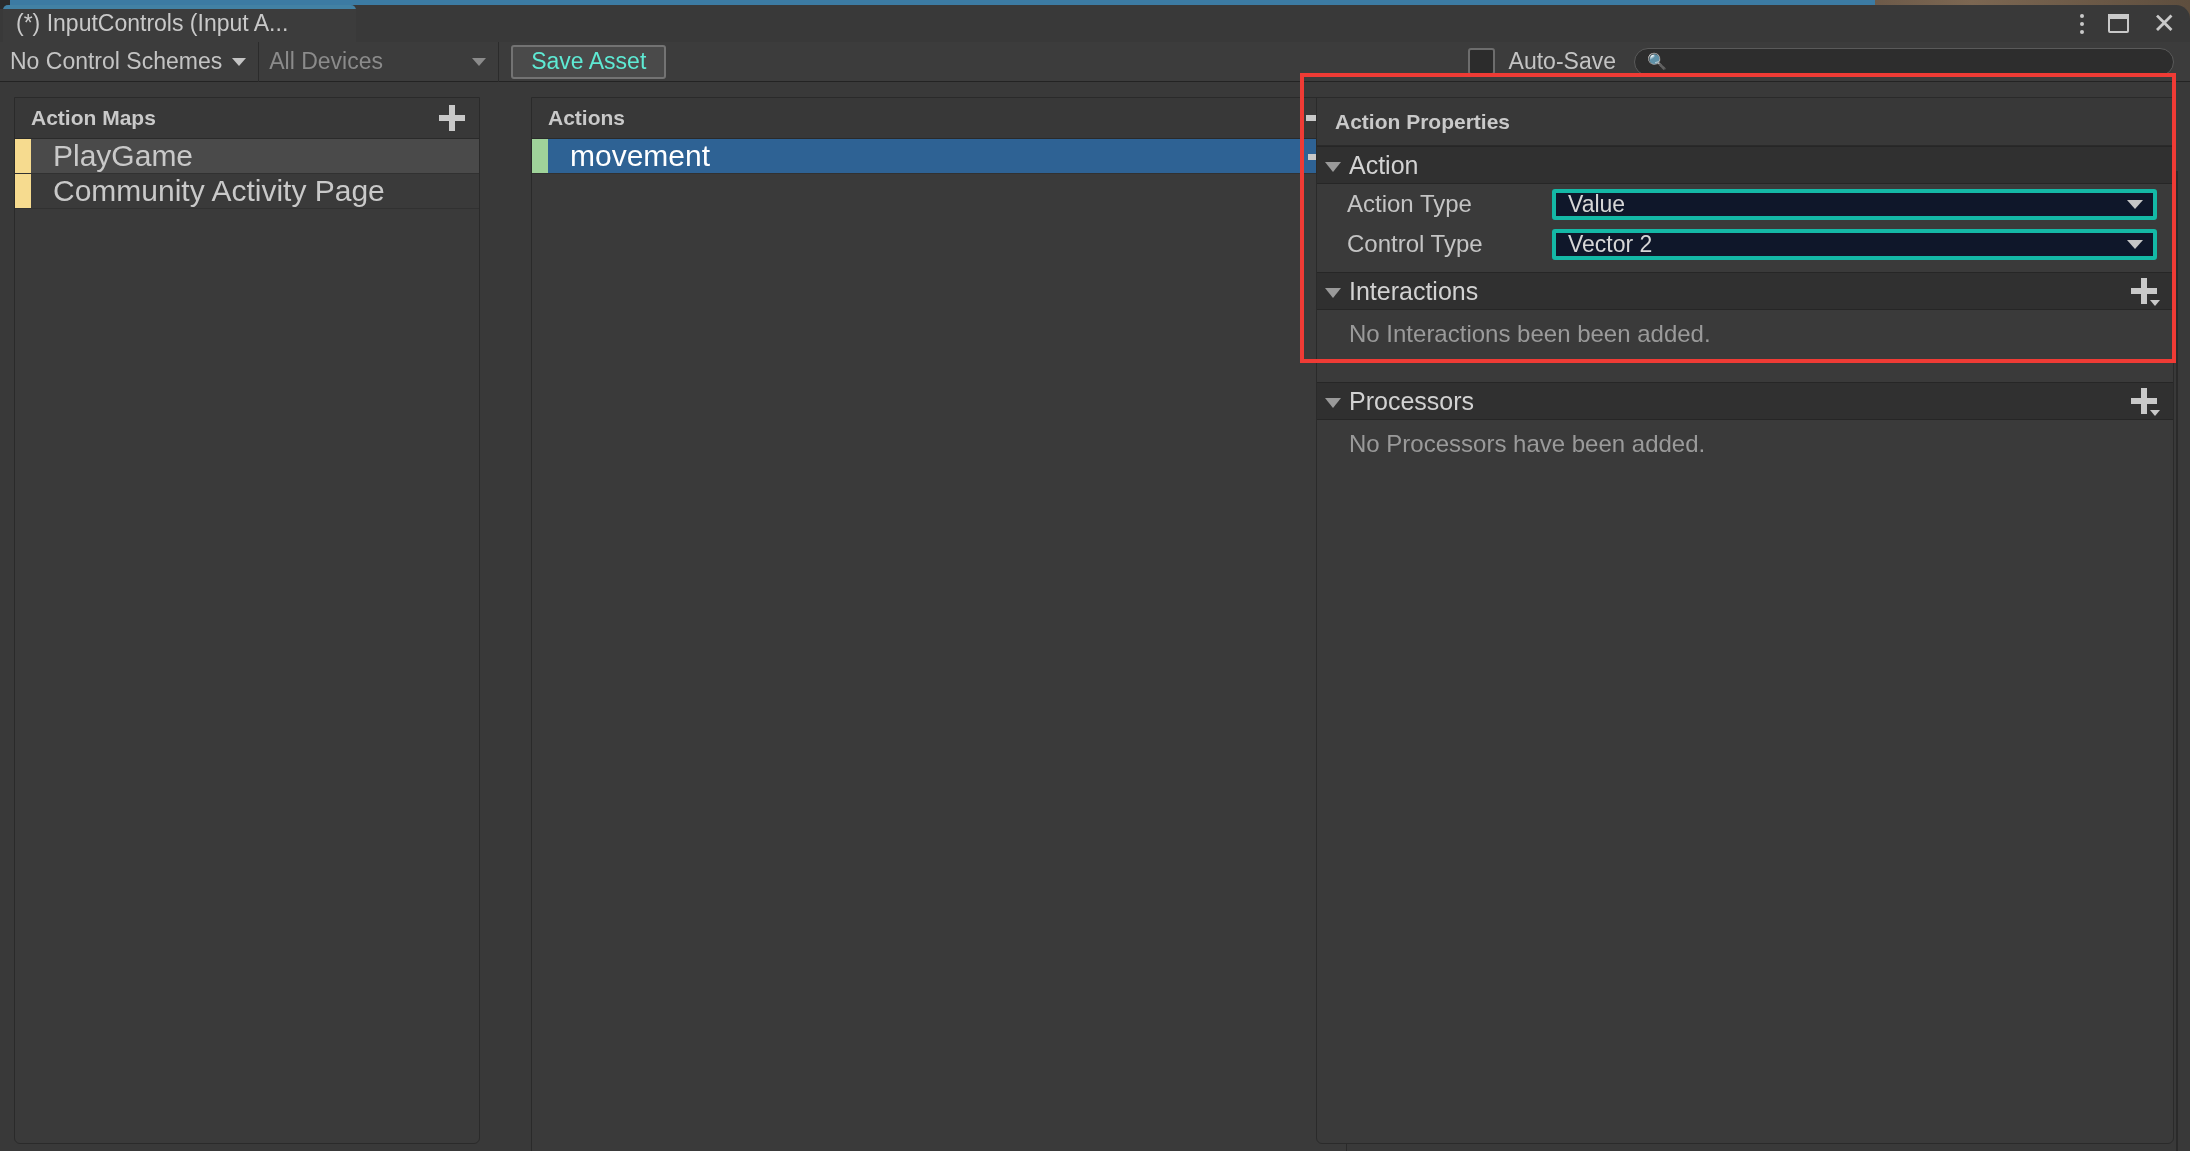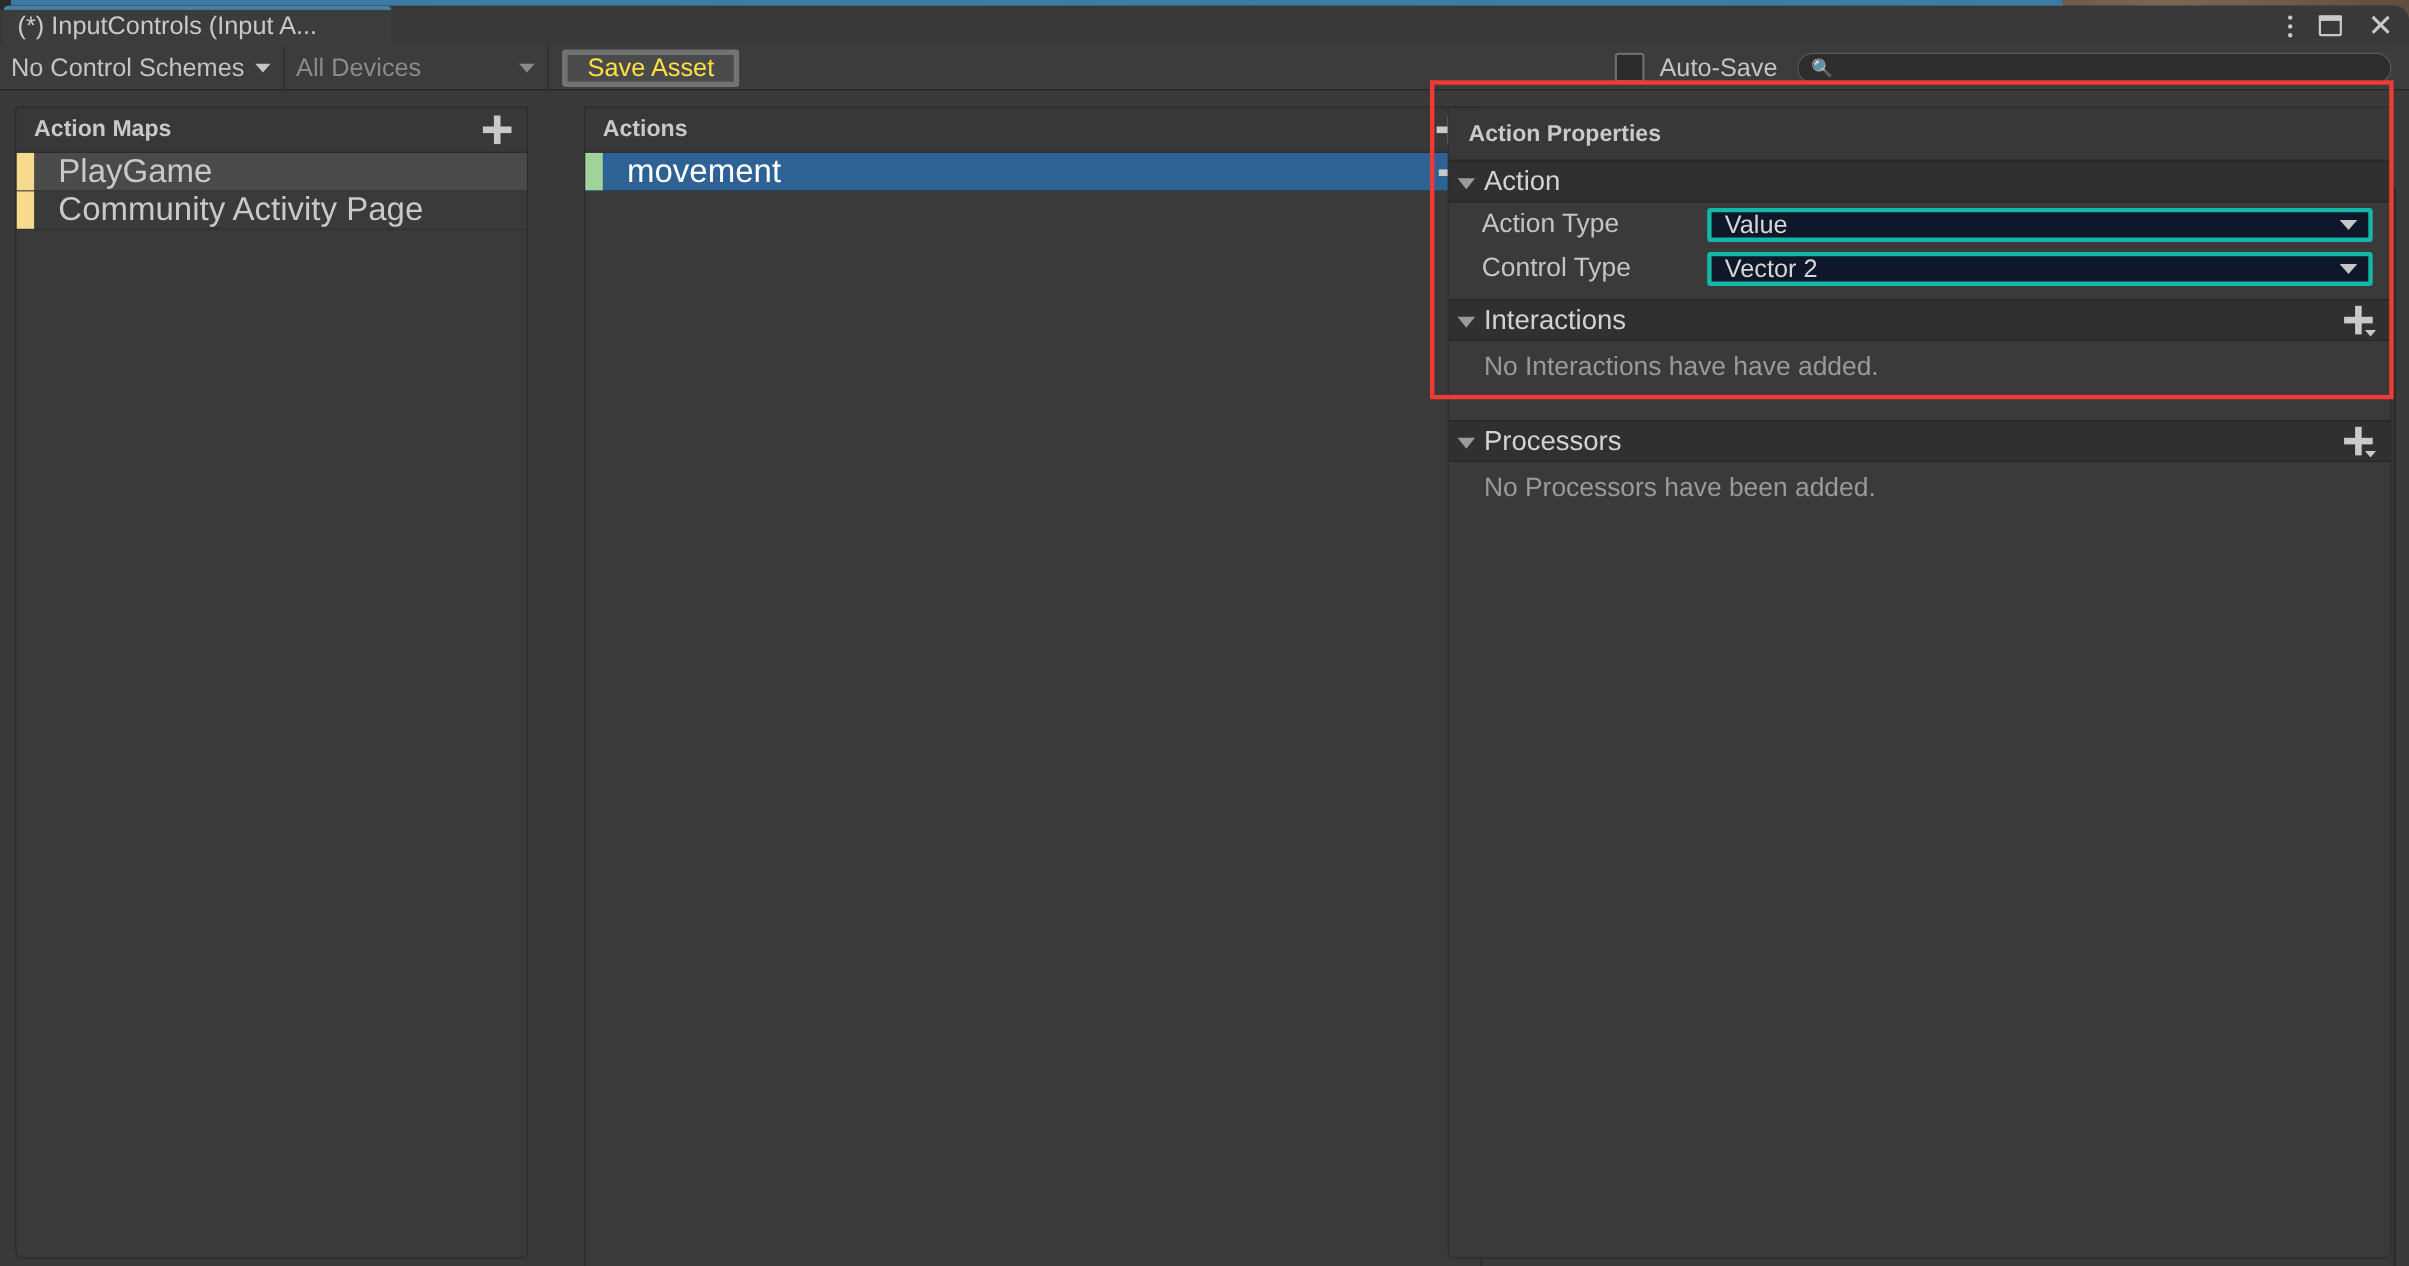--- a/index.html
+++ b/index.html
@@ -86,22 +86,22 @@
     padding: 0 12px 0 10px; gap: 10px;
     border-right: 1px solid #2b2b2b;
   }
   .tb-dropdown.muted { color: #8b8b8b; }
   .caret { width: 0; height: 0; border-left: 7px solid transparent;
            border-right: 7px solid transparent; border-top: 8px solid #c4c4c4; }
   .caret.muted { border-top-color: #8b8b8b; }
   .dd-devices { width: 240px; justify-content: space-between; }
   .tb-btn {
     margin-left: 12px; padding: 0 18px; height: 34px;
-    background: #4a4a4a; border: 5px solid #737373; border-radius: 3px;
-    color: #fde047; font-size: 23px; display: flex; align-items: center;
+    background: #4a4a4a; border: 2px solid #737373; border-radius: 3px;
+    color: #5eead4; font-size: 23px; display: flex; align-items: center;
   }
   .tb-spacer { flex: 1; }
   .autosave-wrap { display: flex; align-items: center; gap: 14px; margin-right: 18px; }
   .checkbox {
     width: 27px; height: 27px; background: #2c2c2c;
     border: 2px solid #6d6d6d; border-radius: 3px;
   }
   .autosave-label { color: #c4c4c4; font-size: 23px; }
   .searchbox {
     width: 540px; height: 28px; background: #2d2d2d;
@@ -333,21 +333,21 @@
 
       <div class="section-bar" style="margin-top:8px">
         <div class="section-left">
           <span class="tri"></span>
           <span class="section-title">Interactions</span>
         </div>
         <div class="plus">
           <span class="plus-caret"></span>
         </div>
       </div>
-      <div class="empty-note">No Interactions have have added.</div>
+      <div class="empty-note">No Interactions been been added.</div>
 
       <div class="section-gap"></div>
 
       <div class="section-bar">
         <div class="section-left">
           <span class="tri"></span>
           <span class="section-title">Processors</span>
         </div>
         <div class="plus">
           <span class="plus-caret"></span>

